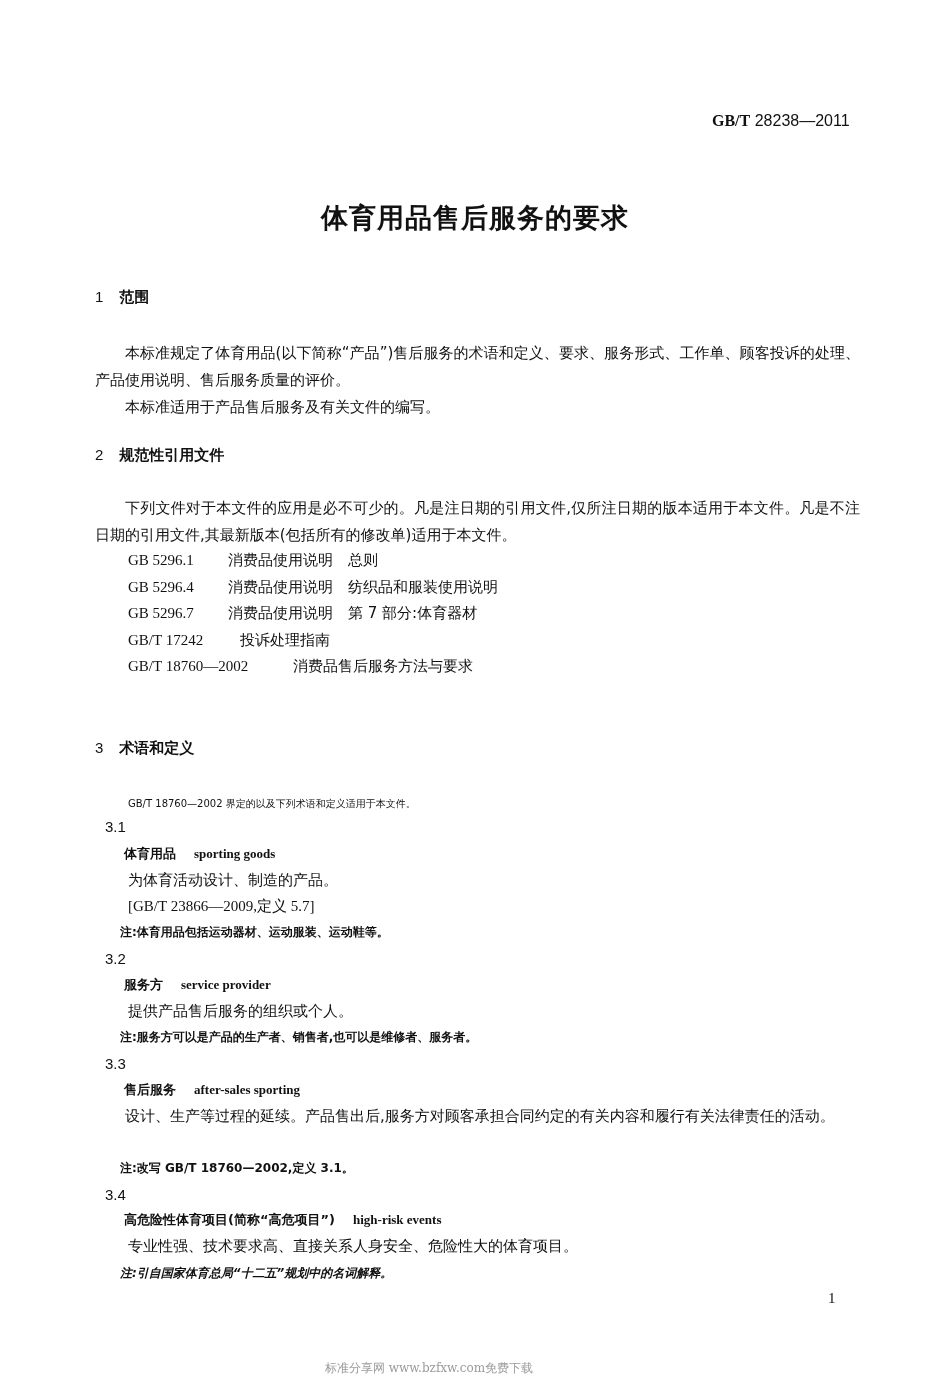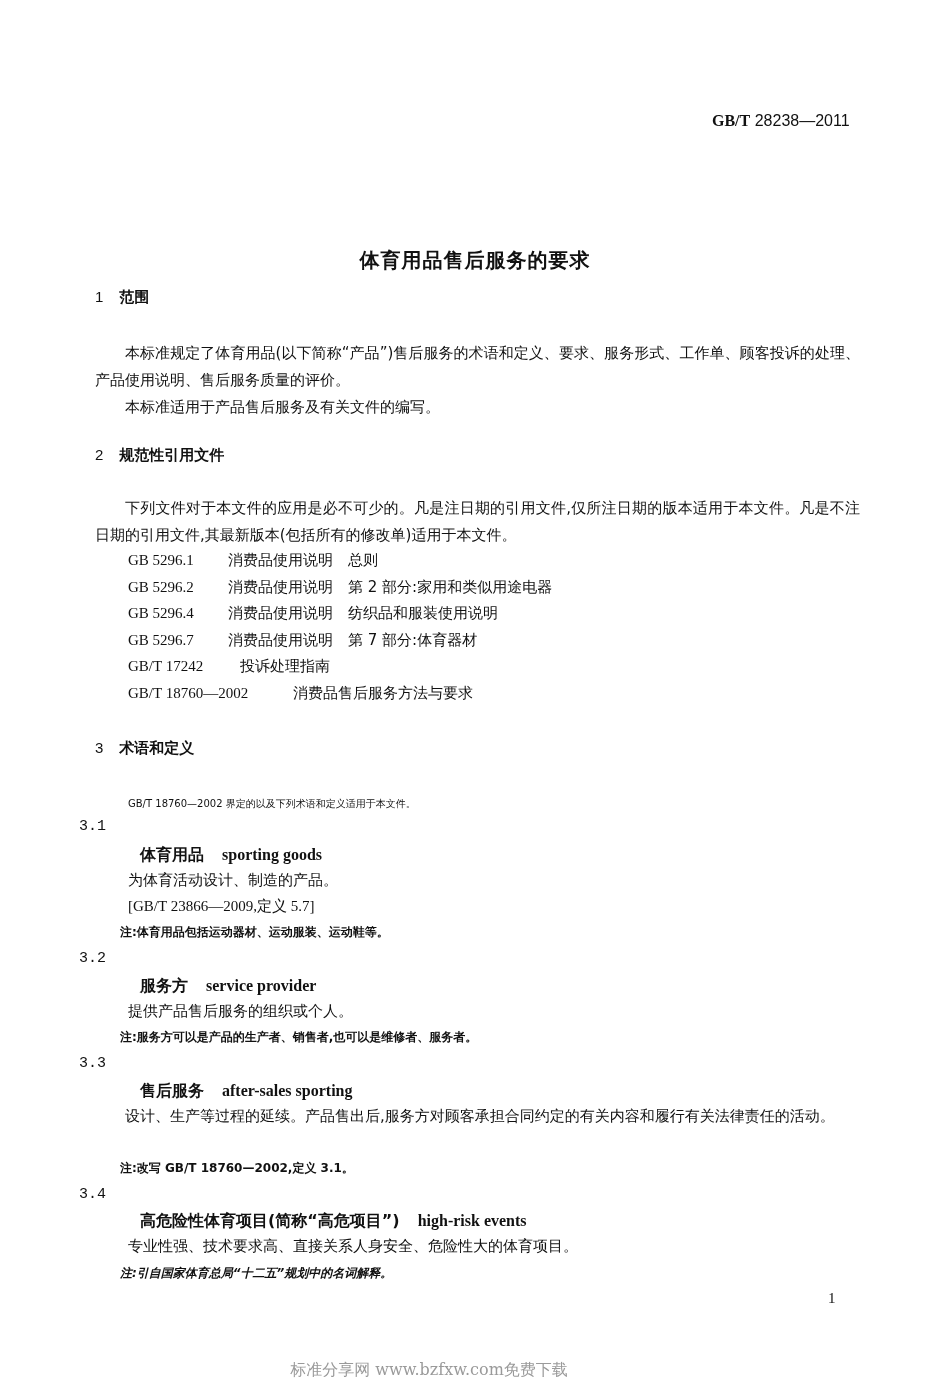--- a/index.html
+++ b/index.html
@@ -1,37 +1,37 @@
 <!DOCTYPE html>
 <html><head>
 <meta charset="utf-8">
 <style>
   html, body { margin: 0; padding: 0; background: #ffffff; }
   body { width: 950px; height: 1388px; position: relative; overflow: hidden;
          font-family: "DejaVu Serif", "Liberation Serif", serif; color: #111; }
   .abs { position: absolute; white-space: nowrap; }
   .std-code { left: 712px; top: 112px; font-size: 16px; font-family: "Liberation Sans", "DejaVu Sans", sans-serif; }
   .std-code b { font-family: "Liberation Serif", serif; font-weight: bold; }
-  .doc-title { left: 0; width: 950px; text-align: center; top: 200px; font-size: 20px; font-weight: bold;
-               font-family: "DejaVu Sans", sans-serif; letter-spacing: 1px; margin-top: 47px; }
+  .doc-title { left: 0; width: 950px; text-align: center; top: 200px; font-size: 27px; font-weight: bold;
+               font-family: "DejaVu Sans", sans-serif; letter-spacing: 1px; }
   .sec { font-size: 15px; font-weight: bold; font-family: "DejaVu Sans", sans-serif; }
   .sec .num { font-family: "Liberation Sans", sans-serif; font-weight: normal; margin-right: 16px; }
   .para { font-size: 15px; line-height: 27px; font-family: "DejaVu Sans", sans-serif; }
   .p-block { left: 95px; width: 765px; white-space: normal; text-indent: 30px; text-align: justify; }
   .ref-list { left: 128px; font-size: 15px; font-family: "DejaVu Sans", sans-serif; }
   .ref-item { height: 26.5px; line-height: 26.5px; }
   .ref-code { font-family: "Liberation Serif", serif; display: inline-block; }
-  .subnum { left: 79px; font-size: 15px; font-family: Liberation Mono, monospace; }
-  .term { left: 140px; font-size: 16px; font-weight: bold; font-family: "DejaVu Sans", sans-serif; }
+  .subnum { left: 105px; font-size: 15px; font-family: Liberation Sans, sans-serif; }
+  .term { left: 124px; font-size: 13px; font-weight: bold; font-family: "DejaVu Sans", sans-serif; }
   .term .en { font-family: "Liberation Serif", serif; margin-left: 18px; }
   .def { left: 128px; font-size: 15px; font-family: "DejaVu Sans", sans-serif; }
   .src { left: 128px; font-size: 15px; font-family: "Liberation Serif", serif; }
   .note { left: 120px; font-size: 12px; font-family: "DejaVu Sans", sans-serif; font-weight: bold; }
   .page-num { left: 828px; top: 1290px; font-size: 15px; font-family: "Liberation Serif", serif; }
-  .watermark { left: 0; width: 858px; text-align: center; top: 1360px; font-size: 16px; color: #9a9a9a;
+  .watermark { left: 0; width: 858px; text-align: center; top: 1360px; font-size: 12px; color: #9a9a9a;
                font-family: "DejaVu Serif", serif; }
 </style>
 </head>
 <body>
 
 <div class="abs std-code">
   <b>GB/T</b>
   <span>28238—2011</span>
 </div>
 
@@ -43,21 +43,20 @@
 <div class="abs para p-block" style="top:340px;">本标准规定了体育用品(以下简称“产品”)售后服务的术语和定义、要求、服务形式、工作单、顾客投诉的处理、产品使用说明、售后服务质量的评价。</div>
 <div class="abs para p-block" style="top:394px;">本标准适用于产品售后服务及有关文件的编写。</div>
 
 <div class="abs sec" style="left:95px; top:446px;">
   <span class="num">2</span><span>规范性引用文件</span>
 </div>
 <div class="abs para p-block" style="top:495px;">下列文件对于本文件的应用是必不可少的。凡是注日期的引用文件,仅所注日期的版本适用于本文件。凡是不注日期的引用文件,其最新版本(包括所有的修改单)适用于本文件。</div>
 
 <div class="abs ref-list" style="top:547px;">
   <div class="ref-item"><span class="ref-code" style="width:100px">GB 5296.1</span><span>消费品使用说明　总则</span></div>
-  <div class="ref-item"><span class="ref-code" style="width:100px">GB 5296.2</span><span>消费品使用说明　第 2 部分:家用和类似用途电器</span></div>
   <div class="ref-item"><span class="ref-code" style="width:100px">GB 5296.4</span><span>消费品使用说明　纺织品和服装使用说明</span></div>
   <div class="ref-item"><span class="ref-code" style="width:100px">GB 5296.7</span><span>消费品使用说明　第 7 部分:体育器材</span></div>
   <div class="ref-item"><span class="ref-code" style="width:112px">GB/T 17242</span><span>投诉处理指南</span></div>
   <div class="ref-item"><span class="ref-code" style="width:165px">GB/T 18760—2002</span><span>消费品售后服务方法与要求</span></div>
 </div>
 
 <div class="abs sec" style="left:95px; top:739px;">
   <span class="num">3</span><span>术语和定义</span>
 </div>
 <div class="abs para" style="left:128px; top:790px; font-size:10px;">GB/T 18760—2002 界定的以及下列术语和定义适用于本文件。</div>

